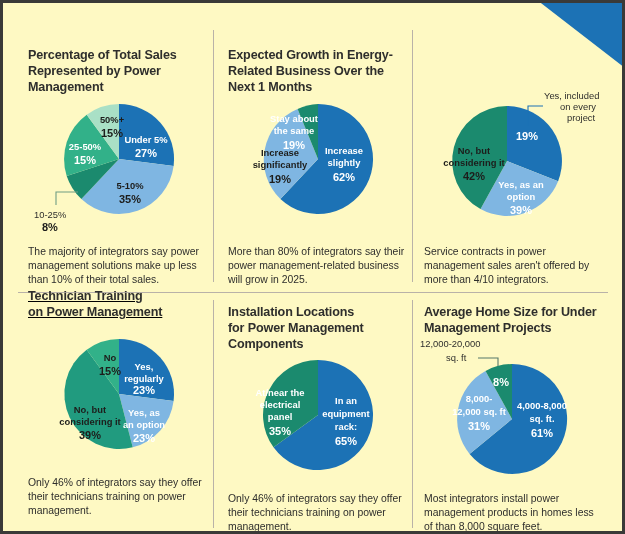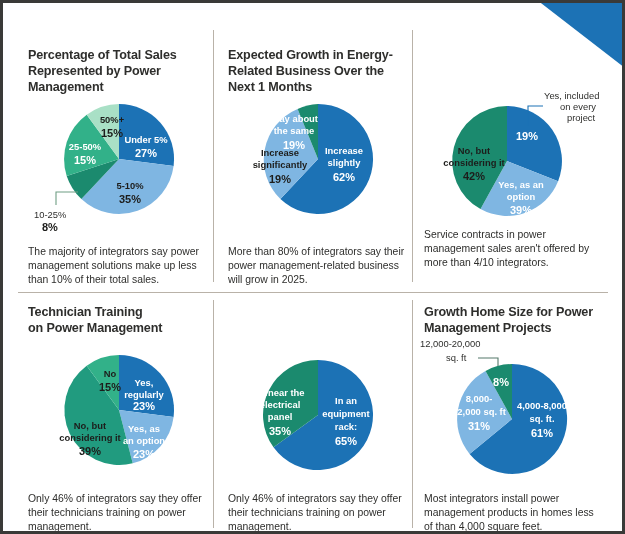--- a/index.html
+++ b/index.html
@@ -7,21 +7,21 @@
   }
   body {
     width: 625px; height: 534px;
     background: #3a3a38;
     font-family: "Liberation Sans", sans-serif;
     overflow: hidden;
   }
   #page {
     position: relative;
     width: 625px; height: 534px;
-    background: #ffffff;
+    background: #fef9c3;
     overflow: hidden;
   }
   
   #corner-triangle {
     position: absolute;
     top: 0; right: 0;
     width: 0; height: 0;
     border-top: 68px solid #1c72b5;
     border-left: 88px solid transparent;
     z-index: 5;
@@ -224,26 +224,26 @@
           <text class="slice-label dark" x="52" y="58">No, but</text>
           <text class="slice-label dark" x="52" y="70">considering it</text>
           <text class="slice-pct dark" x="52" y="83">42%</text>
 
           <path class="leader" stroke="#1c72b5" d="M106,32 L106,12 L121,12"></path>
           <text class="callout-text" x="122" y="5">Yes, included</text>
           <text class="callout-text" x="138" y="16">on every</text>
           <text class="callout-text" x="145" y="27">project</text>
         </svg>
       </div>
-      <div class="panel-caption" style="left:0px; top:180px; width:182px;">Service contracts in power
+      <div class="panel-caption" style="left:0px; top:197px; width:182px;">Service contracts in power
 management sales aren't offered by
 more than 4/10 integrators.</div>
     </div>
 
-    <div class="panel" style="left:28px; top:305px; width:178px; height:222px;">
+    <div class="panel" style="left:28px; top:289px; width:178px; height:222px;text-decoration:underline;">
       <div class="panel-title">Technician Training
 on Power Management</div>
       <div class="chart-wrap" style="left:-8px; top:40px;">
         <svg width="190" height="130" viewBox="0 0 190 130">
 
           <path fill="#1c72b5" d="M99,65 L99,10 A55,55 0 0,1 153.6,71.9 Z"></path>
 
           <path fill="#7fb6e2" d="M99,65 L153.6,71.9 A55,55 0 0,1 112.7,118.3 Z"></path>
 
           <path fill="#219b7f" d="M99,65 L112.7,118.3 A55,55 0 0,1 66.7,20.7 Z"></path>
@@ -265,20 +265,23 @@
           <text class="slice-label dark" x="90" y="30">No</text>
           <text class="slice-pct dark" x="90" y="43">15%</text>
         </svg>
       </div>
       <div class="panel-caption" style="left:0px; top:187px; width:182px;">Only 46% of integrators say they offer
 their technicians training on power
 management.</div>
     </div>
 
     <div class="panel" style="left:228px; top:305px; width:178px; height:222px;">
+      <div class="panel-title">Installation Locations
+for Power Management
+Components</div>
       <div class="chart-wrap" style="left:-6px; top:48px;">
         <svg width="190" height="125" viewBox="0 0 190 125">
 
           <path fill="#1c72b5" d="M96,62 L96,7 A55,55 0 1,1 51.5,94.3 Z"></path>
 
           <path fill="#1b8a6e" d="M96,62 L51.5,94.3 A55,55 0 0,1 96,7 Z"></path>
 
           <text class="slice-label light" x="124" y="49">In an</text>
           <text class="slice-label light" x="124" y="62">equipment</text>
           <text class="slice-label light" x="124" y="75">rack:</text>
@@ -289,21 +292,21 @@
           <text class="slice-label light" x="58" y="65">panel</text>
           <text class="slice-pct light" x="58" y="79">35%</text>
         </svg>
       </div>
       <div class="panel-caption" style="left:0px; top:187px; width:182px;">Only 46% of integrators say they offer
 their technicians training on power
 management.</div>
     </div>
 
     <div class="panel" style="left:424px; top:305px; width:190px; height:222px;">
-      <div class="panel-title">Growth Home Size for Power
+      <div class="panel-title">Average Home Size for Under
 Management Projects</div>
       <div class="chart-wrap" style="left:-4px; top:28px;">
         <svg width="195" height="150" viewBox="0 0 195 150">
 
           <path fill="#1c72b5" d="M92,86 L92,31 A55,55 0 1,1 49.6,120.9 Z"></path>
 
           <path fill="#7fb6e2" d="M92,86 L49.6,120.9 A55,55 0 0,1 65.5,37.9 Z"></path>
 
           <path fill="#1b8a6e" d="M92,86 L65.5,37.9 A55,55 0 0,1 92,31 Z"></path>
 
@@ -317,17 +320,17 @@
 
           <text class="slice-pct light" x="81" y="50">8%</text>
 
           <path class="leader" stroke="#55796a" d="M78,33 L78,25 L58,25"></path>
           <text class="callout-text" x="0" y="14">12,000-20,000</text>
           <text class="callout-text" x="26" y="28">sq. ft</text>
         </svg>
       </div>
       <div class="panel-caption" style="left:0px; top:187px; width:182px;">Most integrators install power
 management products in homes less
-of than 4,000 square feet.</div>
+of than 8,000 square feet.</div>
     </div>
 
   </div>
 </div>
 
 </body></html>

